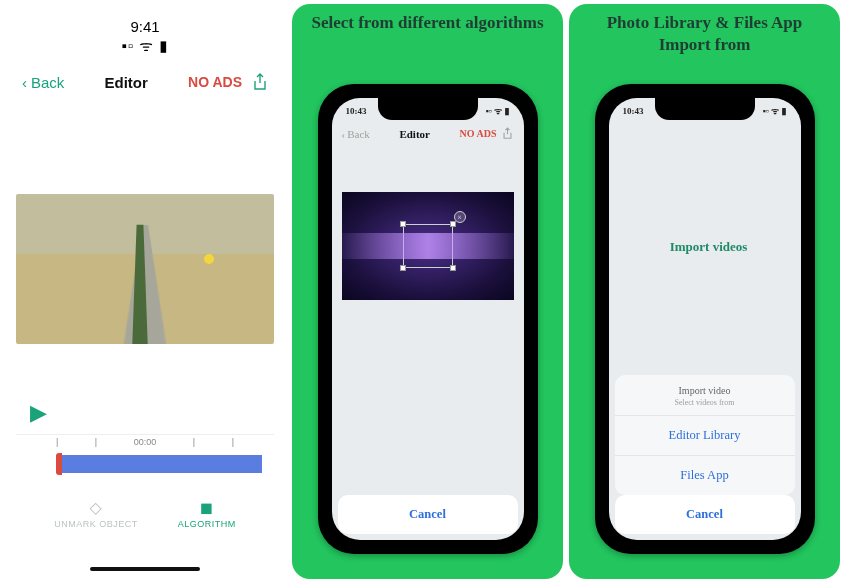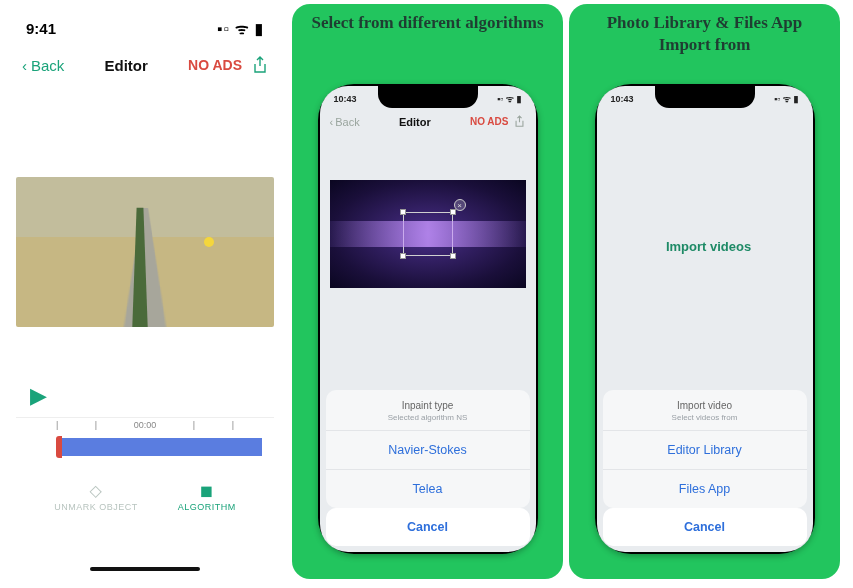--- a/index.html
+++ b/index.html
@@ -3,21 +3,21 @@
 <meta charset="utf-8">
 <style>
   * { box-sizing: border-box; margin: 0; padding: 0; }
   body { width: 853px; height: 588px; background: #ffffff; font-family: -apple-system, "Helvetica Neue", Arial, sans-serif; position: relative; }
   .row { display: flex; gap: 6px; padding: 4px; }
   .panel { background: #22c55e; border-radius: 18px; flex: 0 0 271px; height: 575px; position: relative; overflow: hidden; }
   .panel1 { background: #ffffff; flex: 0 0 282px; }
   .caption { text-align: center; color: #1f3d32; font-weight: 600; font-size: 17px; line-height: 22px; padding: 8px 10px 4px; font-family: Georgia, serif; }
 
   
-  .p1-status { display:flex; align-items:center; justify-content:space-between; padding: 14px 22px 0; font-size:15px; font-weight:700; }
+  .p1-status { display:flex; align-items:center; justify-content:space-between; padding: 14px 22px 0; font-size:15px; font-weight:400;flex-direction:column; }
   .p1-status .icons { letter-spacing:1px; }
   .p1-nav { display:flex; align-items:center; justify-content:space-between; padding: 18px 18px 8px; font-size:15px; }
   .p1-back { color:#1aa37a; font-weight:500; display:flex; align-items:center; gap:4px; }
   .p1-title { font-weight:600; color:#111; }
   .p1-noads { color:#d94a40; font-weight:600; font-size:14px; }
   .p1-share { color:#1aa37a; font-size:18px; }
   .p1-preview { margin: 95px 12px 0; height: 150px; border-radius:2px; overflow:hidden; position:relative; background: linear-gradient(#c2bd9c 0 40%, #c6b783 40% 100%); }
   .p1-road { position:absolute; left:50%; top:0; width:30px; height:100%; background:#a7a69b; transform:translateX(-50%) perspective(80px) rotateX(30deg); clip-path: polygon(35% 0, 65% 0, 100% 100%, 0 100%); }
   .p1-hedge { position:absolute; left:50%; top:0; width:10px; height:100%; background:#4a6a3a; transform:translateX(-10px) perspective(80px) rotateX(30deg); }
   .p1-dot { position:absolute; right:60px; top:60px; width:10px; height:10px; border-radius:50%; background:#f4d63c; }
@@ -26,21 +26,21 @@
   .p1-ticks { display:flex; justify-content:space-between; font-size:9px; color:#888; padding:2px 40px 0; }
   .p1-bar { position:absolute; left:46px; right:12px; top:20px; height:18px; background:#5a7de0; }
   .p1-bar::before { content:""; position:absolute; left:-6px; top:-2px; width:6px; height:22px; background:#d94a40; border-radius:3px 0 0 3px; }
   .p1-toolbar { display:flex; justify-content:center; gap:40px; margin-top: 16px; }
   .p1-tool { text-align:center; font-size:9px; color:#1aa37a; letter-spacing:0.5px; }
   .p1-tool.inactive { color:#b8c4bf; }
   .p1-tool .ic { font-size:16px; display:block; margin-bottom:2px; }
   .p1-homebar { position:absolute; left:50%; bottom:8px; transform:translateX(-50%); width:110px; height:4px; border-radius:3px; background:#111; }
 
   
-  .device { position:absolute; left:50%; top:80px; transform:translateX(-50%); width:220px; height:470px; background:#000; border-radius:36px; padding:2px; box-shadow:0 2px 6px rgba(0,0,0,0.3); }
+  .device { position:absolute; left:50%; top:80px; transform:translateX(-50%); width:220px; height:470px; background:#000; border-radius:36px; padding:14px; box-shadow:0 2px 6px rgba(0,0,0,0.3);font-family:Liberation Serif, serif; }
   .screen { width:100%; height:100%; background:#e9ecef; border-radius:28px; position:relative; overflow:hidden; }
   .notch { position:absolute; top:0; left:50%; transform:translateX(-50%); width:100px; height:22px; background:#000; border-radius:0 0 14px 14px; z-index:5; }
   .d-status { display:flex; justify-content:space-between; align-items:center; padding:6px 14px 0; font-size:9px; font-weight:600; color:#222; }
   .d-nav { display:flex; justify-content:space-between; align-items:center; padding:10px 10px 4px; font-size:11px; }
   .d-back { color:#9aa59e; display:flex; align-items:center; gap:2px; }
   .d-title { font-weight:600; color:#111; font-size:11px; }
   .d-noads { color:#d94a40; font-weight:700; font-size:10px; }
   .d-share { color:#9aa59e; font-size:13px; }
   .d-preview { margin: 48px 10px 0; height:108px; background: radial-gradient(ellipse at center, #4a2f8a 0%, #1a0f3a 70%, #0a0620 100%); position:relative; }
   .d-preview::after { content:""; position:absolute; left:0; right:0; top:50%; height:26px; transform:translateY(-50%); background: linear-gradient(90deg, rgba(160,120,255,0.1), rgba(200,150,255,0.8), rgba(160,120,255,0.1)); }
@@ -144,28 +144,20 @@
         <div class="d-preview">
           <div class="d-selbox">
             <div class="h tl"></div>
             <div class="h tr"></div>
             <div class="h bl"></div>
             <div class="h br"></div>
             <div class="x">×</div>
           </div>
         </div>
         <div class="sheet">
-          <div class="sheet-block">
-            <div class="sheet-head">
-              <div class="t">Inpaint type</div>
-              <div class="s">Selected algorithm NS</div>
-            </div>
-            <div class="sheet-item">Navier-Stokes</div>
-            <div class="sheet-item">Telea</div>
-          </div>
           <div class="sheet-cancel">Cancel</div>
         </div>
       </div>
     </div>
   </div>
 
   <div class="panel">
     <div class="caption">
       <div>Photo Library &amp; Files App</div>
       <div>Import from</div>

